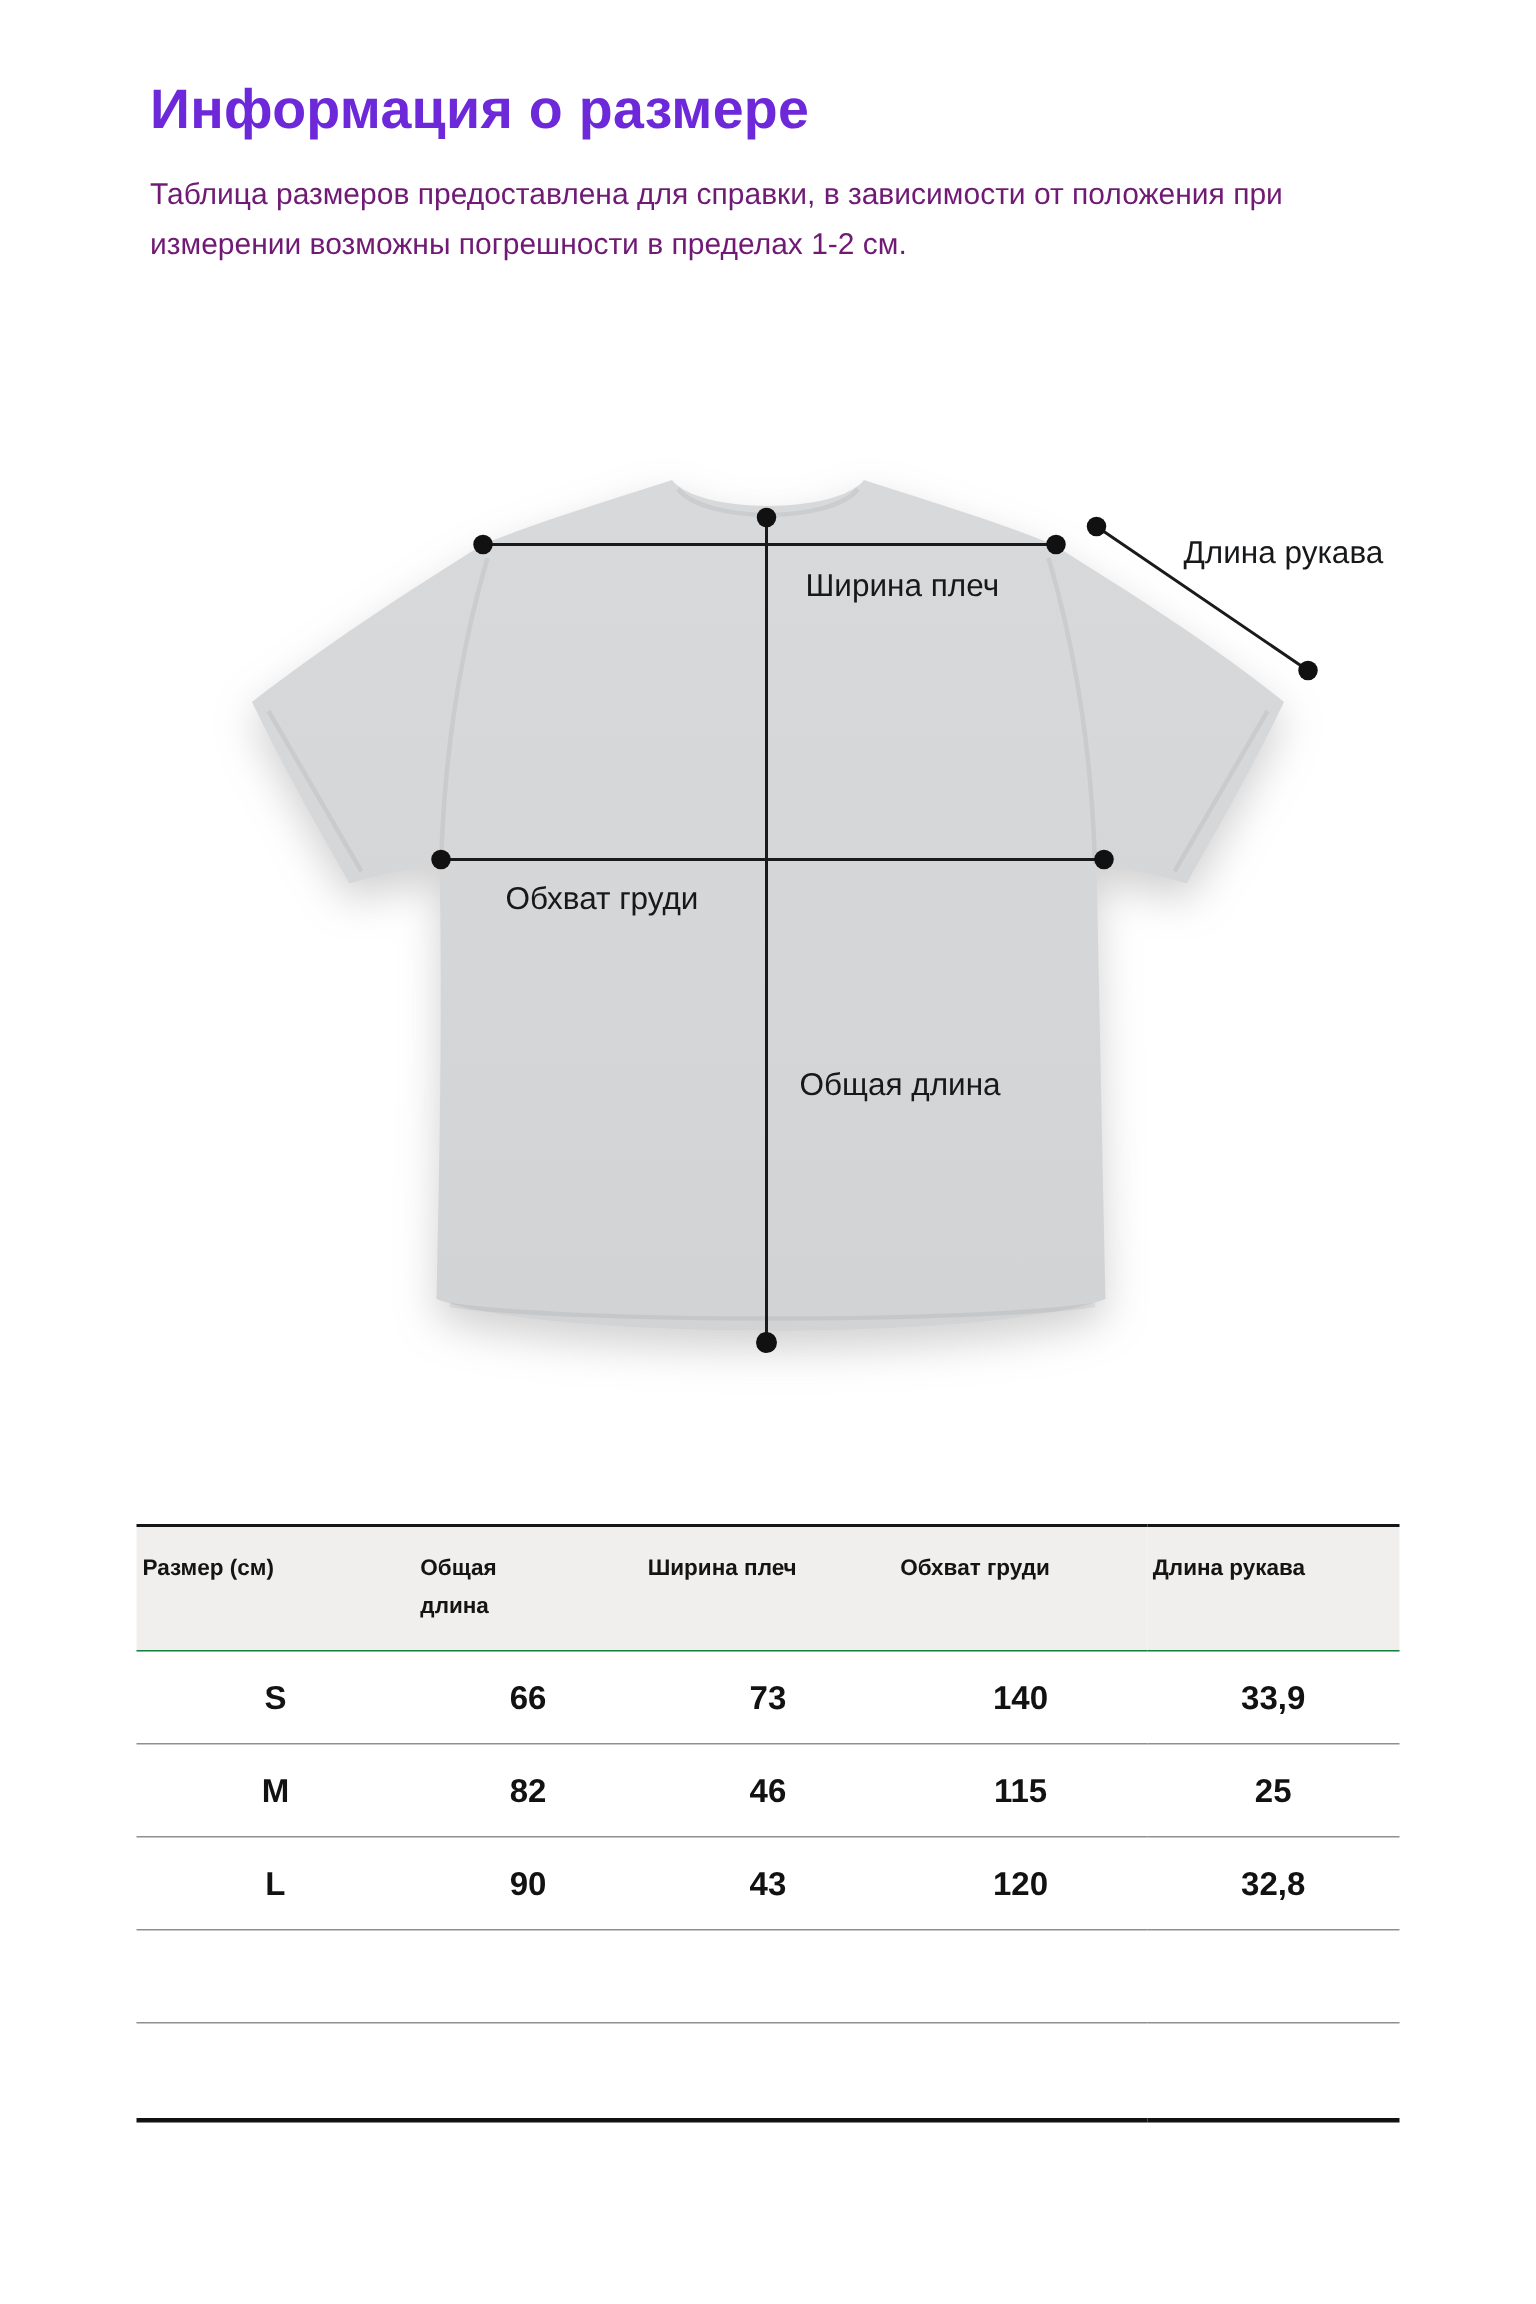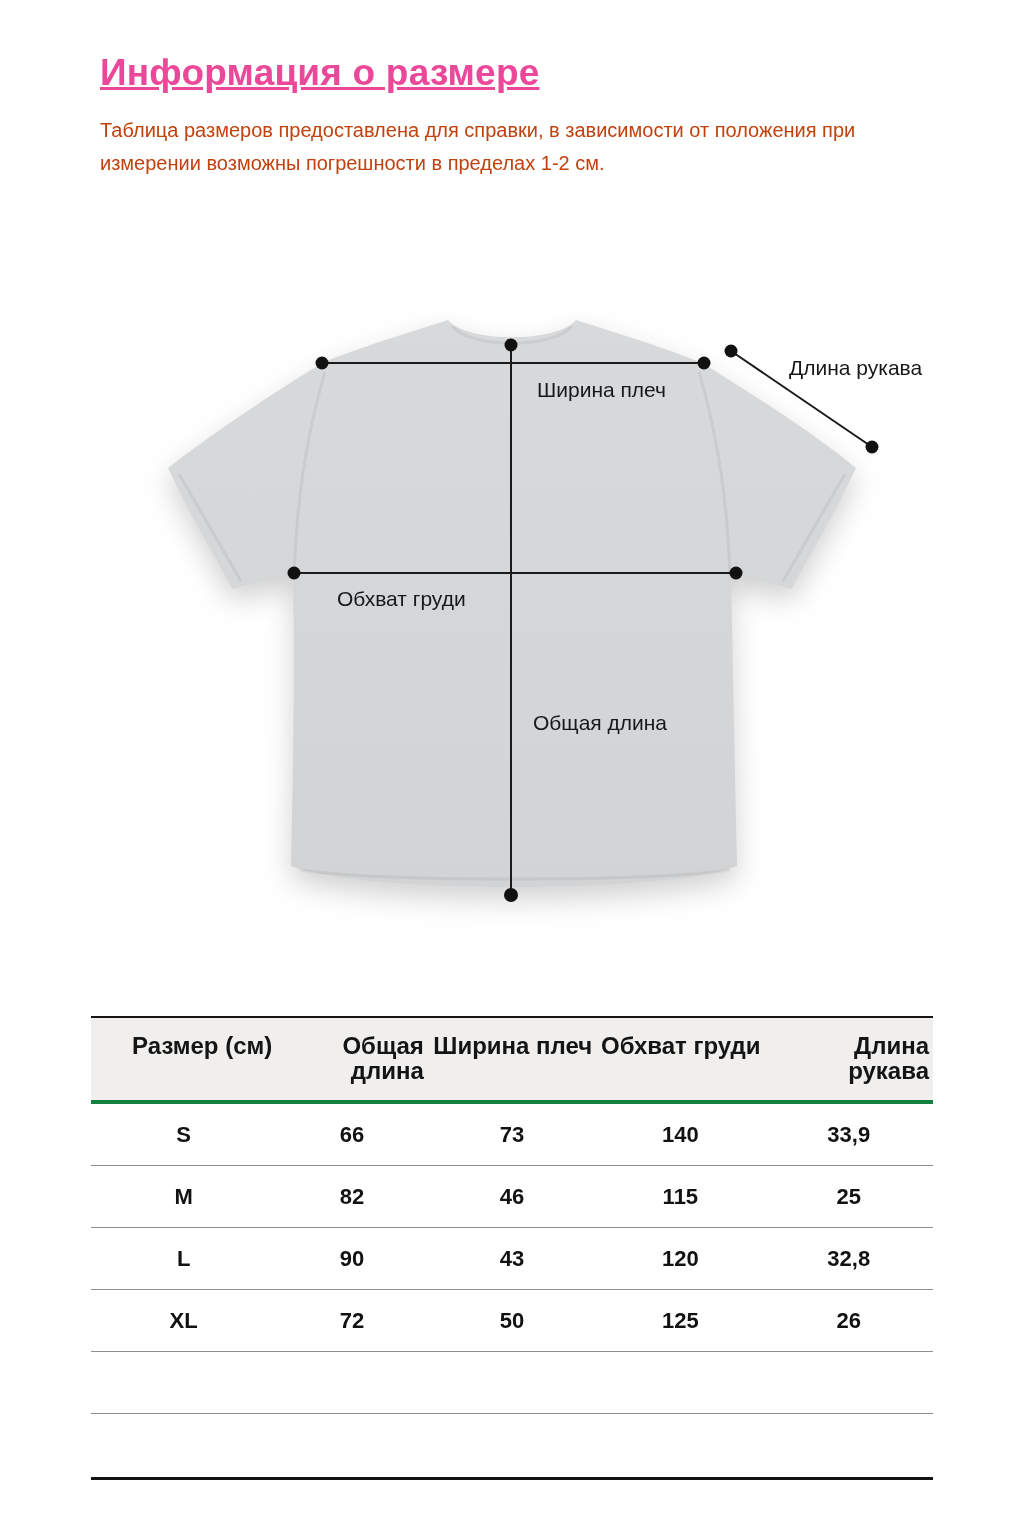--- a/index.html
+++ b/index.html
@@ -4,41 +4,41 @@
 <style>
   html,body{margin:0;padding:0;}
   body{
     width:1024px;height:1536px;position:relative;
     background:#ffffff;color:#151515;
     font-family:"Liberation Sans","DejaVu Sans",sans-serif;
     overflow:hidden;
   }
   .page-title{
     position:absolute;left:100px;top:52px;margin:0;
-    font-size:37px;font-weight:800;letter-spacing:.2px;color:#ec4899;text-decoration:underline;
+    font-size:37px;font-weight:800;letter-spacing:.2px;color:#6d28d9;
   }
   .page-desc{
     position:absolute;left:100px;top:114px;width:810px;margin:0;
-    font-size:20px;line-height:33px;font-weight:400;color:#c2410c;
+    font-size:20px;line-height:33px;font-weight:400;color:#701a75;
   }
   .diagram{position:absolute;left:0;top:0;width:1024px;height:990px;}
   .diagram svg{display:block;width:1024px;height:990px;}
   .measure-label{
     font-family:"Liberation Sans","DejaVu Sans",sans-serif;
     font-size:21px;fill:#17181a;font-weight:400;
   }
   .size-table{
     position:absolute;left:91px;top:1016px;width:842px;
     border-collapse:collapse;table-layout:fixed;
   }
   .size-table thead tr{background:#f0efee;}
   .size-table thead th{
-    border-top:2px solid #161616;border-bottom:4px solid #15803d;
-    font-size:24px;font-weight:600;color:#141414;
-    padding:15px 4px 17px;text-align:right;vertical-align:top;line-height:25px;
+    border-top:2px solid #161616;border-bottom:1px solid #15803d;
+    font-size:15px;font-weight:600;color:#141414;
+    padding:15px 4px 17px;text-align:left;vertical-align:top;line-height:25px;
   }
   .size-table thead th.col-size{font-weight:700;}
   .th-narrow{display:inline-block;max-width:92px;}
   .size-table tbody td{
     text-align:center;vertical-align:middle;
     font-size:22px;font-weight:700;color:#121212;
     padding:18px 4px;line-height:25px;
     border-bottom:1px solid #8f8f8f;
   }
   .size-table tbody td.size-cell{font-weight:700;}
@@ -146,27 +146,20 @@
       <td>115</td>
       <td>25</td>
     </tr>
     <tr>
       <td class="size-cell">L</td>
       <td>90</td>
       <td>43</td>
       <td>120</td>
       <td>32,8</td>
     </tr>
-    <tr>
-      <td class="size-cell">XL</td>
-      <td>72</td>
-      <td>50</td>
-      <td>125</td>
-      <td>26</td>
-    </tr>
     <tr class="empty-row">
       <td colspan="5"></td>
     </tr>
     <tr class="empty-row last">
       <td colspan="5"></td>
     </tr>
   </tbody>
 </table>
 
 </body></html>

